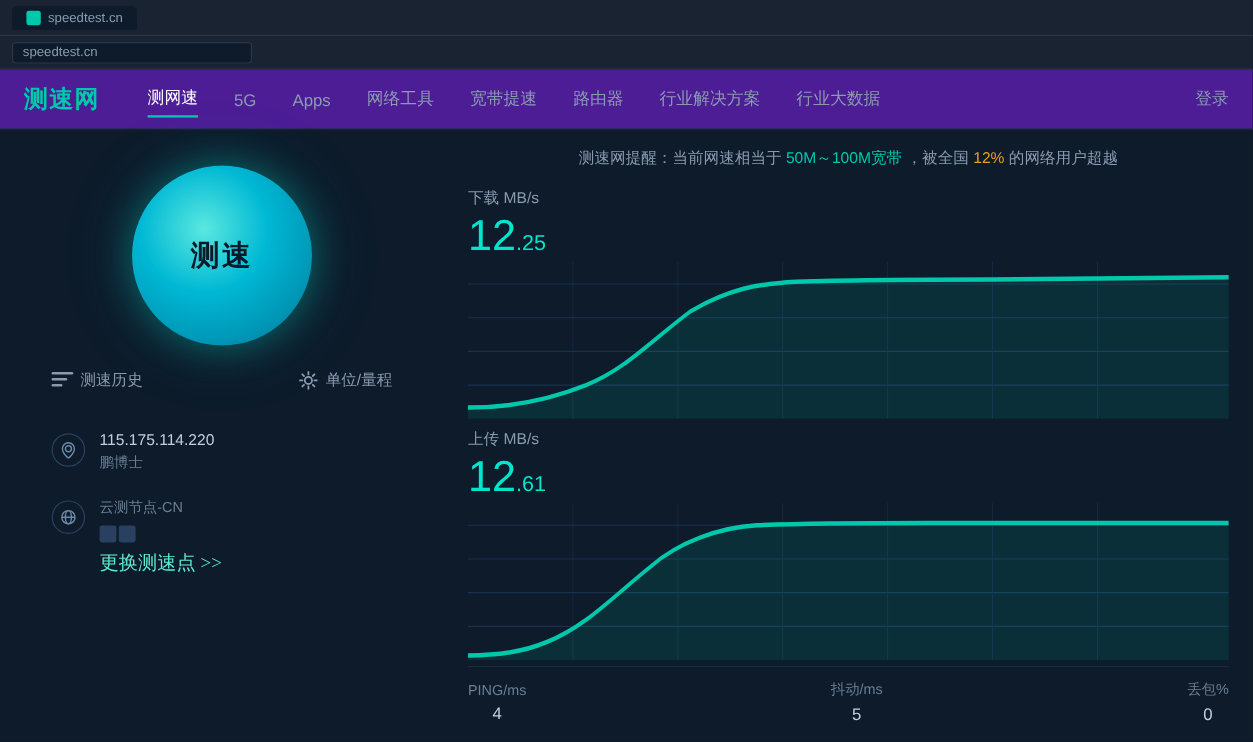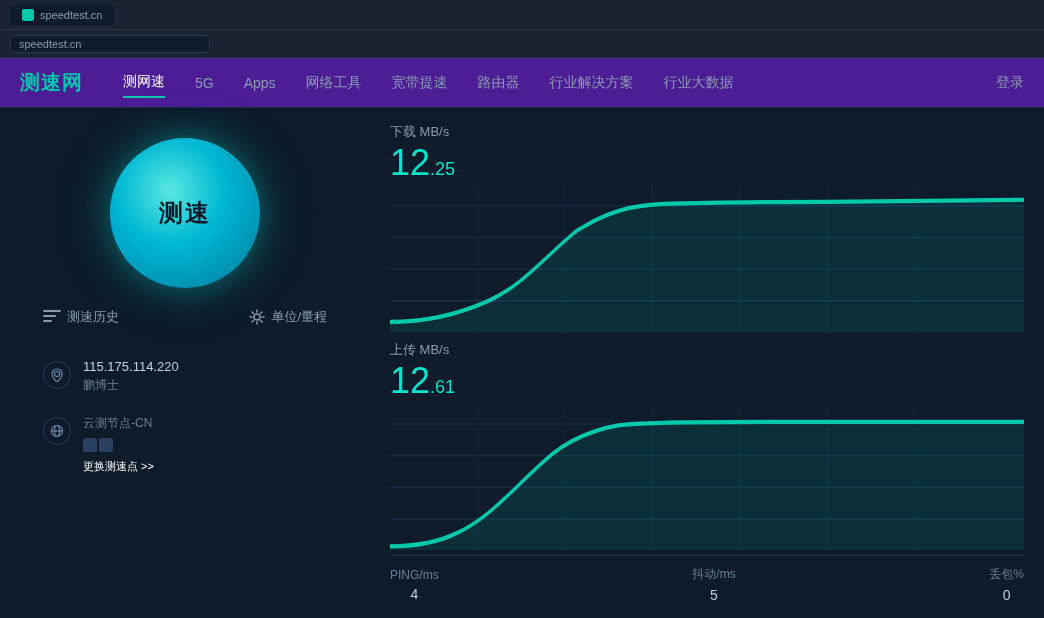--- a/index.html
+++ b/index.html
@@ -203,24 +203,25 @@
       gap: 2px;
       margin-top: 3px;
     }
     .node-bar {
       width: 14px;
       height: 14px;
       background: #2a4060;
       border-radius: 2px;
     }
     .change-link {
-      color: #ffffff;
-      font-size: 11px;
+      color: #5eead4;
+      font-size: 16px;
       cursor: pointer;
       margin-top: 4px;
+      font-family: Liberation Serif, serif;
     }
 
     
     .right-panel {
       flex: 1;
       padding: 15px 20px 10px;
       display: flex;
       flex-direction: column;
     }
 
@@ -386,20 +387,27 @@
           <div class="node-bar"></div>
         </div>
         <span class="change-link">更换测速点 &gt;&gt;</span>
       </div>
     </div>
 
   </div>
 
   <div class="right-panel">
 
+    <div class="notice-bar">
+      <span>测速网提醒：当前网速相当于</span>
+      <span class="notice-highlight">50M～100M宽带</span>
+      <span>，被全国</span>
+      <span class="notice-percent">12%</span>
+      <span>的网络用户超越</span>
+    </div>
 
     <div class="speed-section">
 
       <div class="speed-block">
         <div class="speed-label-row">
           <span class="speed-label">下载 MB/s</span>
         </div>
         <div style="display:flex; align-items:baseline; gap:0; margin-bottom:4px;">
           <span class="speed-value">12</span>
           <span class="speed-value speed-decimal">.25</span>

